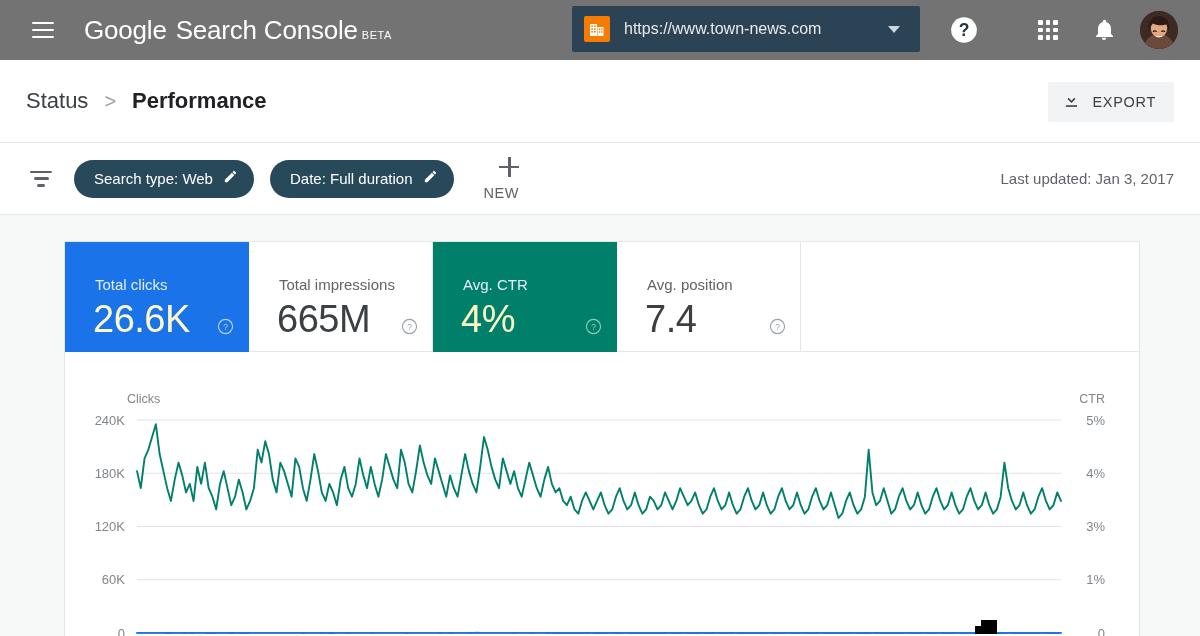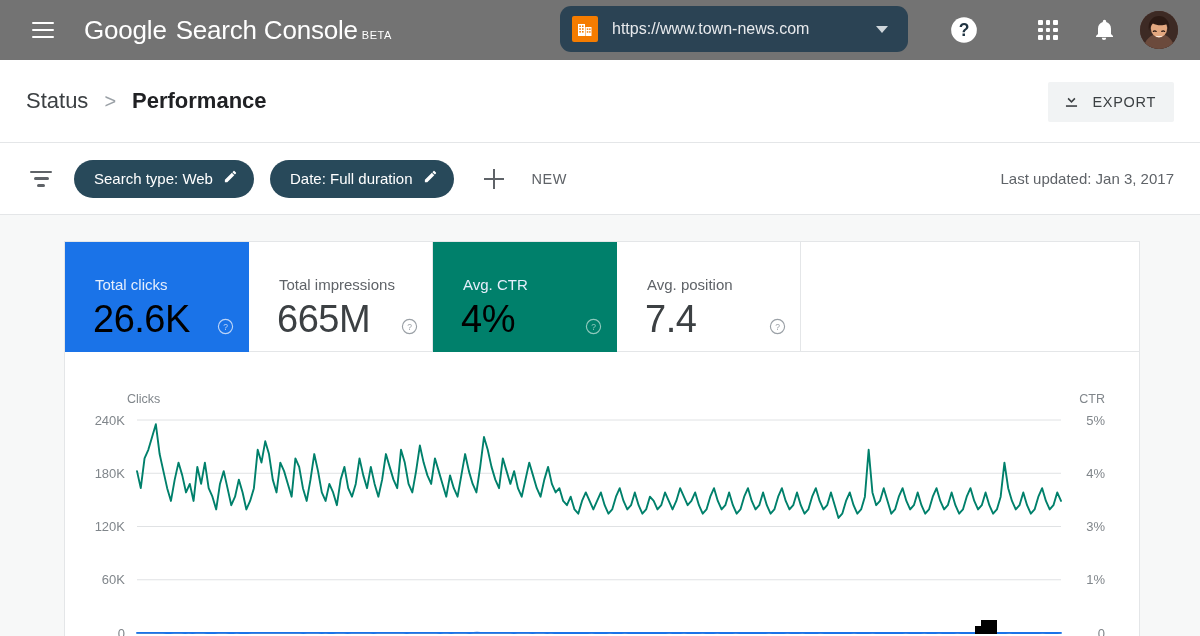--- a/index.html
+++ b/index.html
@@ -26,23 +26,23 @@
   .hamburger i { display: block; height: 2px; background: #fff; border-radius: 1px; }
   .brand {
     color: #fff; font-size: 26px; letter-spacing: -0.2px;
     display: flex; align-items: baseline; white-space: nowrap;
   }
   .brand .g { font-weight: 400; }
   .brand .sc { font-weight: 300; margin-left: 9px; }
   .brand .beta { font-size: 11px; font-weight: 400; margin-left: 4px; letter-spacing: .5px; }
 
   .propselect {
-    position: absolute; left: 560px; top: 6px;
+    position: absolute; left: 572px; top: 6px;
     width: 348px; height: 46px;
-    background: #2b4354; border-radius: 11px;
+    background: #2b4354; border-radius: 2px;
     display: flex; align-items: center; cursor: pointer;
   }
   .prop-icon {
     width: 26px; height: 26px; margin-left: 12px; margin-right: 14px;
     background: #f57c00; border-radius: 2px;
     display: flex; align-items: center; justify-content: center;
     flex: none;
   }
   .prop-icon svg { display:block; }
   .prop-url { color: #e8eaed; font-size: 16px; flex: 1; white-space: nowrap; overflow: hidden; }
@@ -104,21 +104,21 @@
   .filter-icon i:nth-child(2){ width: 15px; }
   .filter-icon i:nth-child(3){ width: 8px; }
 
   .chip {
     height: 38px; border-radius: 19px; background: #28495a;
     display: flex; align-items: center; padding: 0 16px 0 20px;
     margin-right: 16px; cursor: pointer; gap: 10px;
   }
   .chip .ctext { color: #fff; font-size: 15px; white-space: nowrap; }
 
-  .newbtn { display: flex; align-items: center; gap: 28px; margin-left: 14px; cursor: pointer; }
+  .newbtn { display: flex; align-items: flex-end; gap: 8px; margin-left: 14px; cursor: pointer; flex-direction: column; }
   .newbtn .plus { position: relative; width: 20px; height: 20px; }
   .newbtn .plus:before, .newbtn .plus:after {
     content:""; position:absolute; background:#5f6368;
   }
   .newbtn .plus:before { left: 0; top: 9px; width: 20px; height: 2.5px; }
   .newbtn .plus:after  { top: 0; left: 9px; height: 20px; width: 2.5px; }
   .newbtn .nlbl { font-size: 14.5px; letter-spacing: .6px; color: #5f6368; font-weight: 500; }
 
   .lastupd { position: absolute; right: 26px; font-size: 15px; color: #5f6368; }
 
@@ -135,21 +135,21 @@
     width: 184px; height: 110px; position: relative;
     border-right: 1px solid #e4e6e8; border-bottom: 1px solid #e4e6e8;
     cursor: pointer; background: #fff;
   }
   .card.blue { background: #1a73e8; border-right-color: #1a73e8; border-bottom-color:#1a73e8; }
   .card.teal { background: #00806b; border-right-color: #00806b; border-bottom-color:#00806b; }
   .card.empty { flex: 1; border-right: none; cursor: default; }
   .card .ctitle { position: absolute; left: 30px; top: 34px; font-size: 15px; color: #5f6368; }
   .card .cval   { position: absolute; left: 28px; top: 56px; font-size: 38px; font-weight: 400; color: #3c4043; letter-spacing: -0.5px; }
   .card.blue .ctitle, .card.teal .ctitle { color: #e5eefc; }
-  .card.blue .cval,  .card.teal .cval  { color: #000000; text-align: center; }
+  .card.blue .cval,  .card.teal .cval  { color: #fef9c3; text-align: center; }
   .card .qmark { position: absolute; right: 14px; bottom: 12px; cursor: pointer; }
 
   
   .chart { position: relative; height: 276px; }
   .chart svg { display: block; }
   .axlabel { font-size: 12.5px; fill: #80868b; font-family: "Liberation Sans", sans-serif; }
   .axtick  { font-size: 13px;  fill: #80868b; font-family: "Liberation Sans", sans-serif; }
   .axtick.r { text-anchor: end; }
 
   .cursor-flag { position: absolute; left: 975px; top: 620px; }

